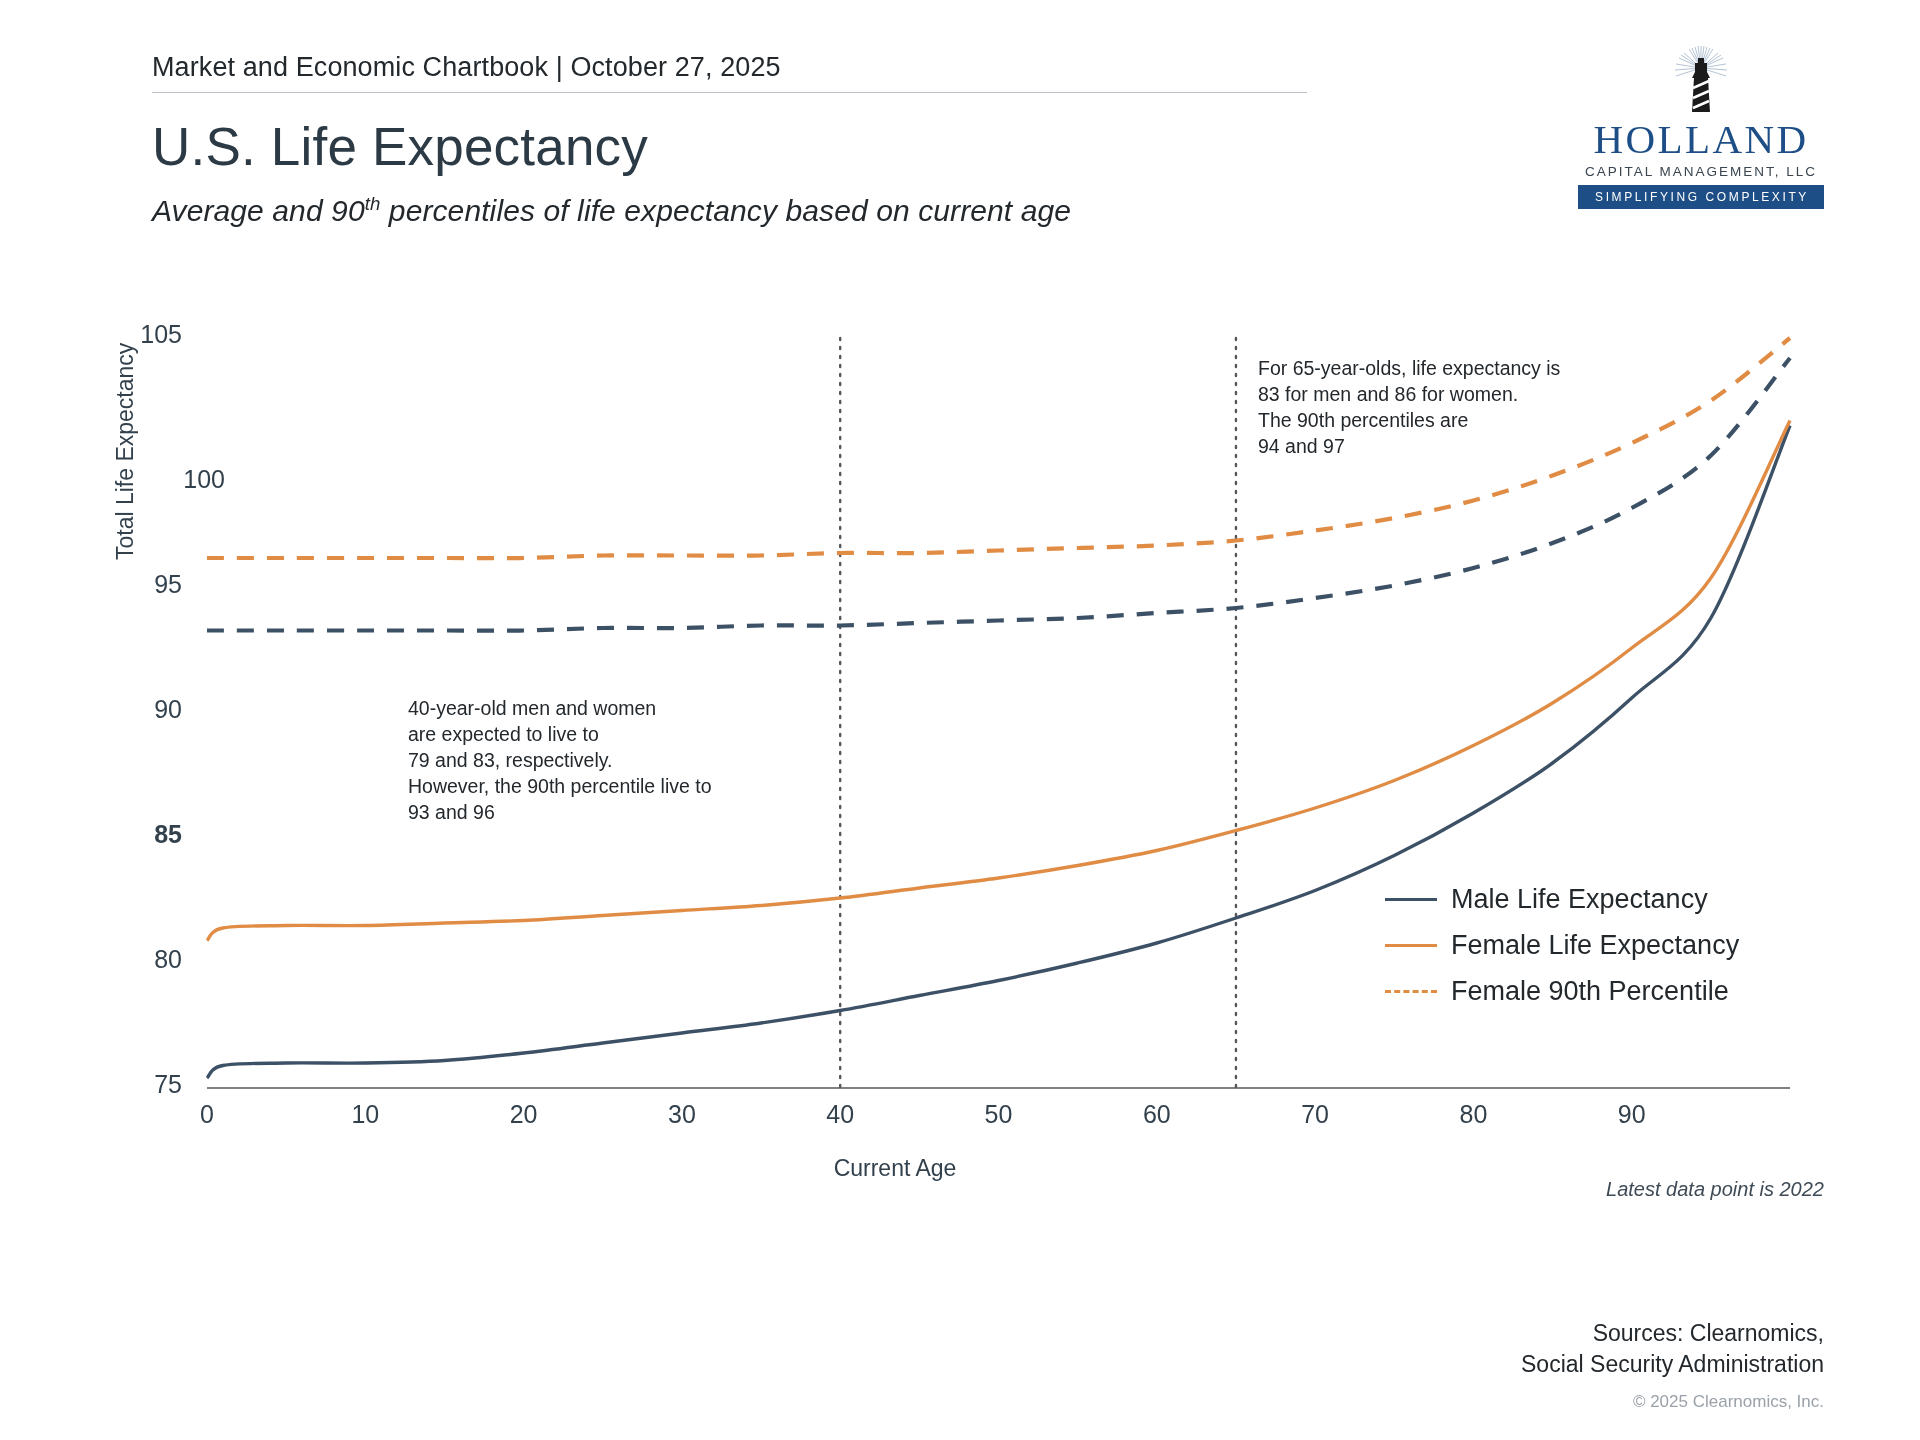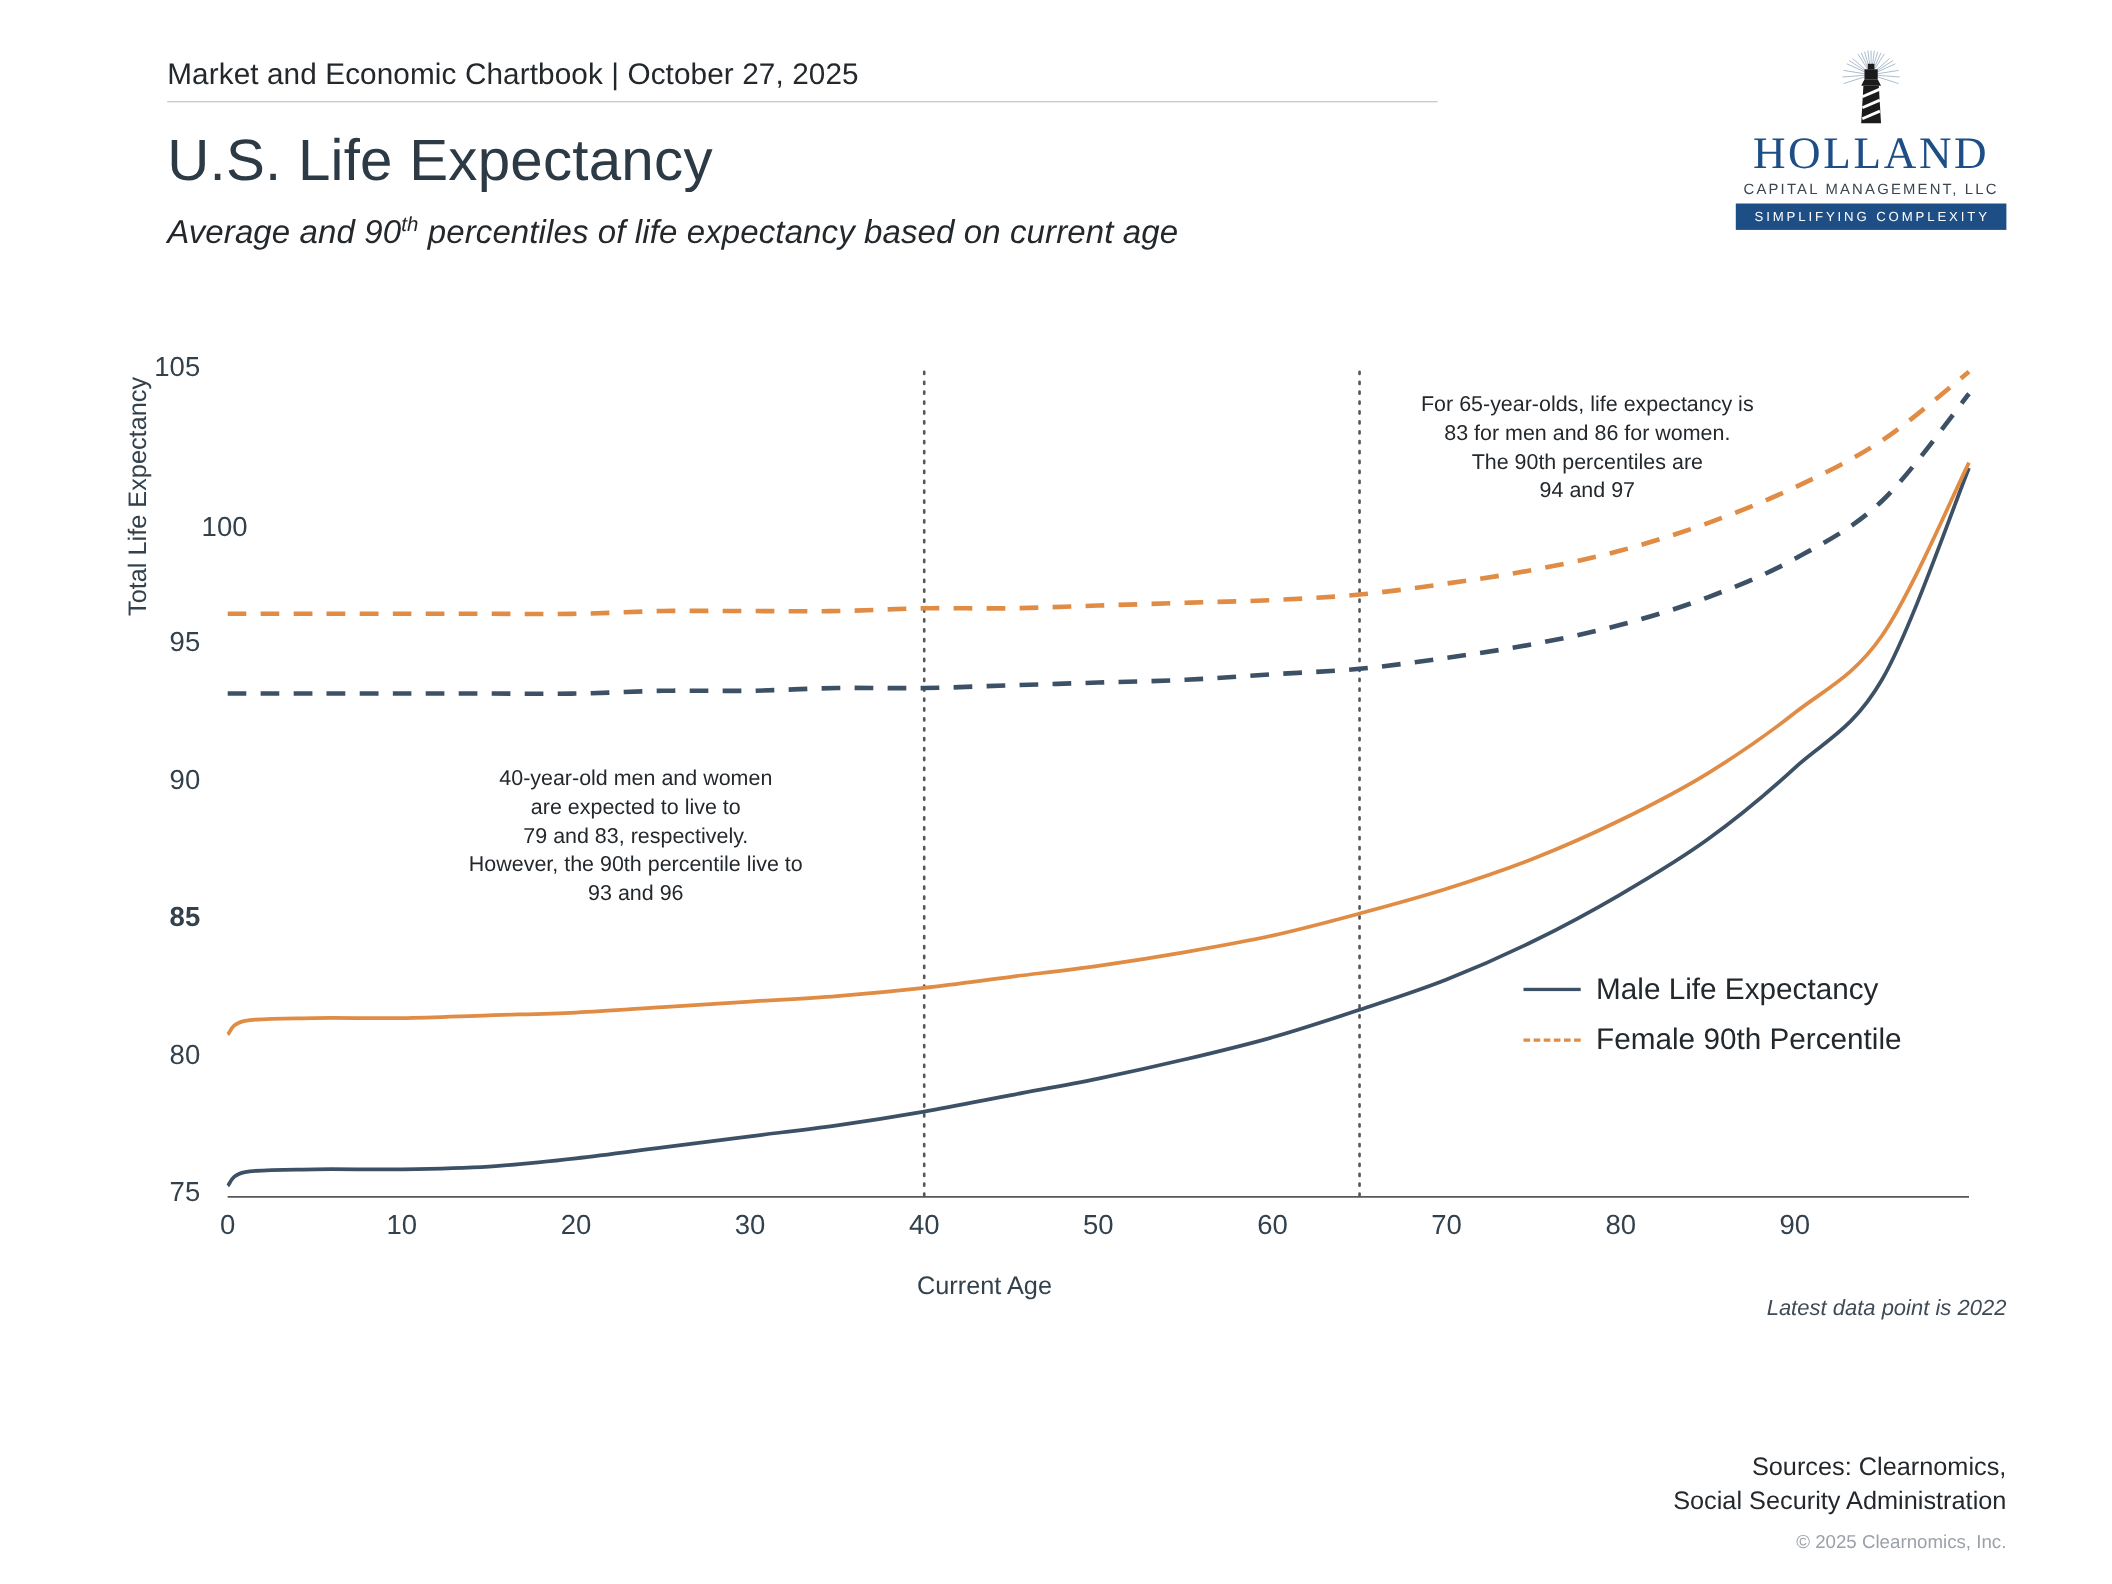--- a/index.html
+++ b/index.html
@@ -63,21 +63,21 @@
     position:absolute;right:0;width:100%;text-align:right;
     font-size:25px;color:#33414d;
   }
   .xtick{
     position:absolute;text-align:center;width:80px;margin-left:-40px;
     font-size:25px;color:#33414d;
   }
 
   .ann{
     position:absolute;font-size:19.5px;line-height:1.33;
-    color:#23282d;text-align:center;white-space:pre-line;
+    color:#23282d;white-space:pre-line;
   }
 
   
   .legend{position:absolute;left:1385px;top:876px;}
   .leg-row{display:flex;align-items:center;height:46px;}
   .leg-swatch{width:52px;height:18px;position:relative;margin-right:14px;flex:0 0 52px;}
   .leg-swatch i{
     position:absolute;left:0;top:8px;width:52px;height:3.4px;display:block;
   }
   .leg-swatch.dash i{
@@ -206,20 +206,26 @@
   </div>
 
 <div class="legend" id="legend">
     <div class="leg-row">
       <span class="leg-swatch" style="color: rgb(61, 81, 102);">
         <i style="background: rgb(61, 81, 102);"></i>
       </span>
       <span class="leg-label">Male Life Expectancy</span>
     </div>
     <div class="leg-row">
+      <span class="leg-swatch" style="color: rgb(224, 140, 69);">
+        <i style="background: rgb(224, 140, 69);"></i>
+      </span>
+      <span class="leg-label">Female Life Expectancy</span>
+    </div>
+    <div class="leg-row">
       <span class="leg-swatch dash" style="color: rgb(224, 140, 69);">
         <i></i>
       </span>
       <span class="leg-label">Female 90th Percentile</span>
     </div>
   </div>
 
 <div class="note-latest">Latest data point is 2022</div>
 <div class="sources">
   <div>Sources: Clearnomics,</div>

